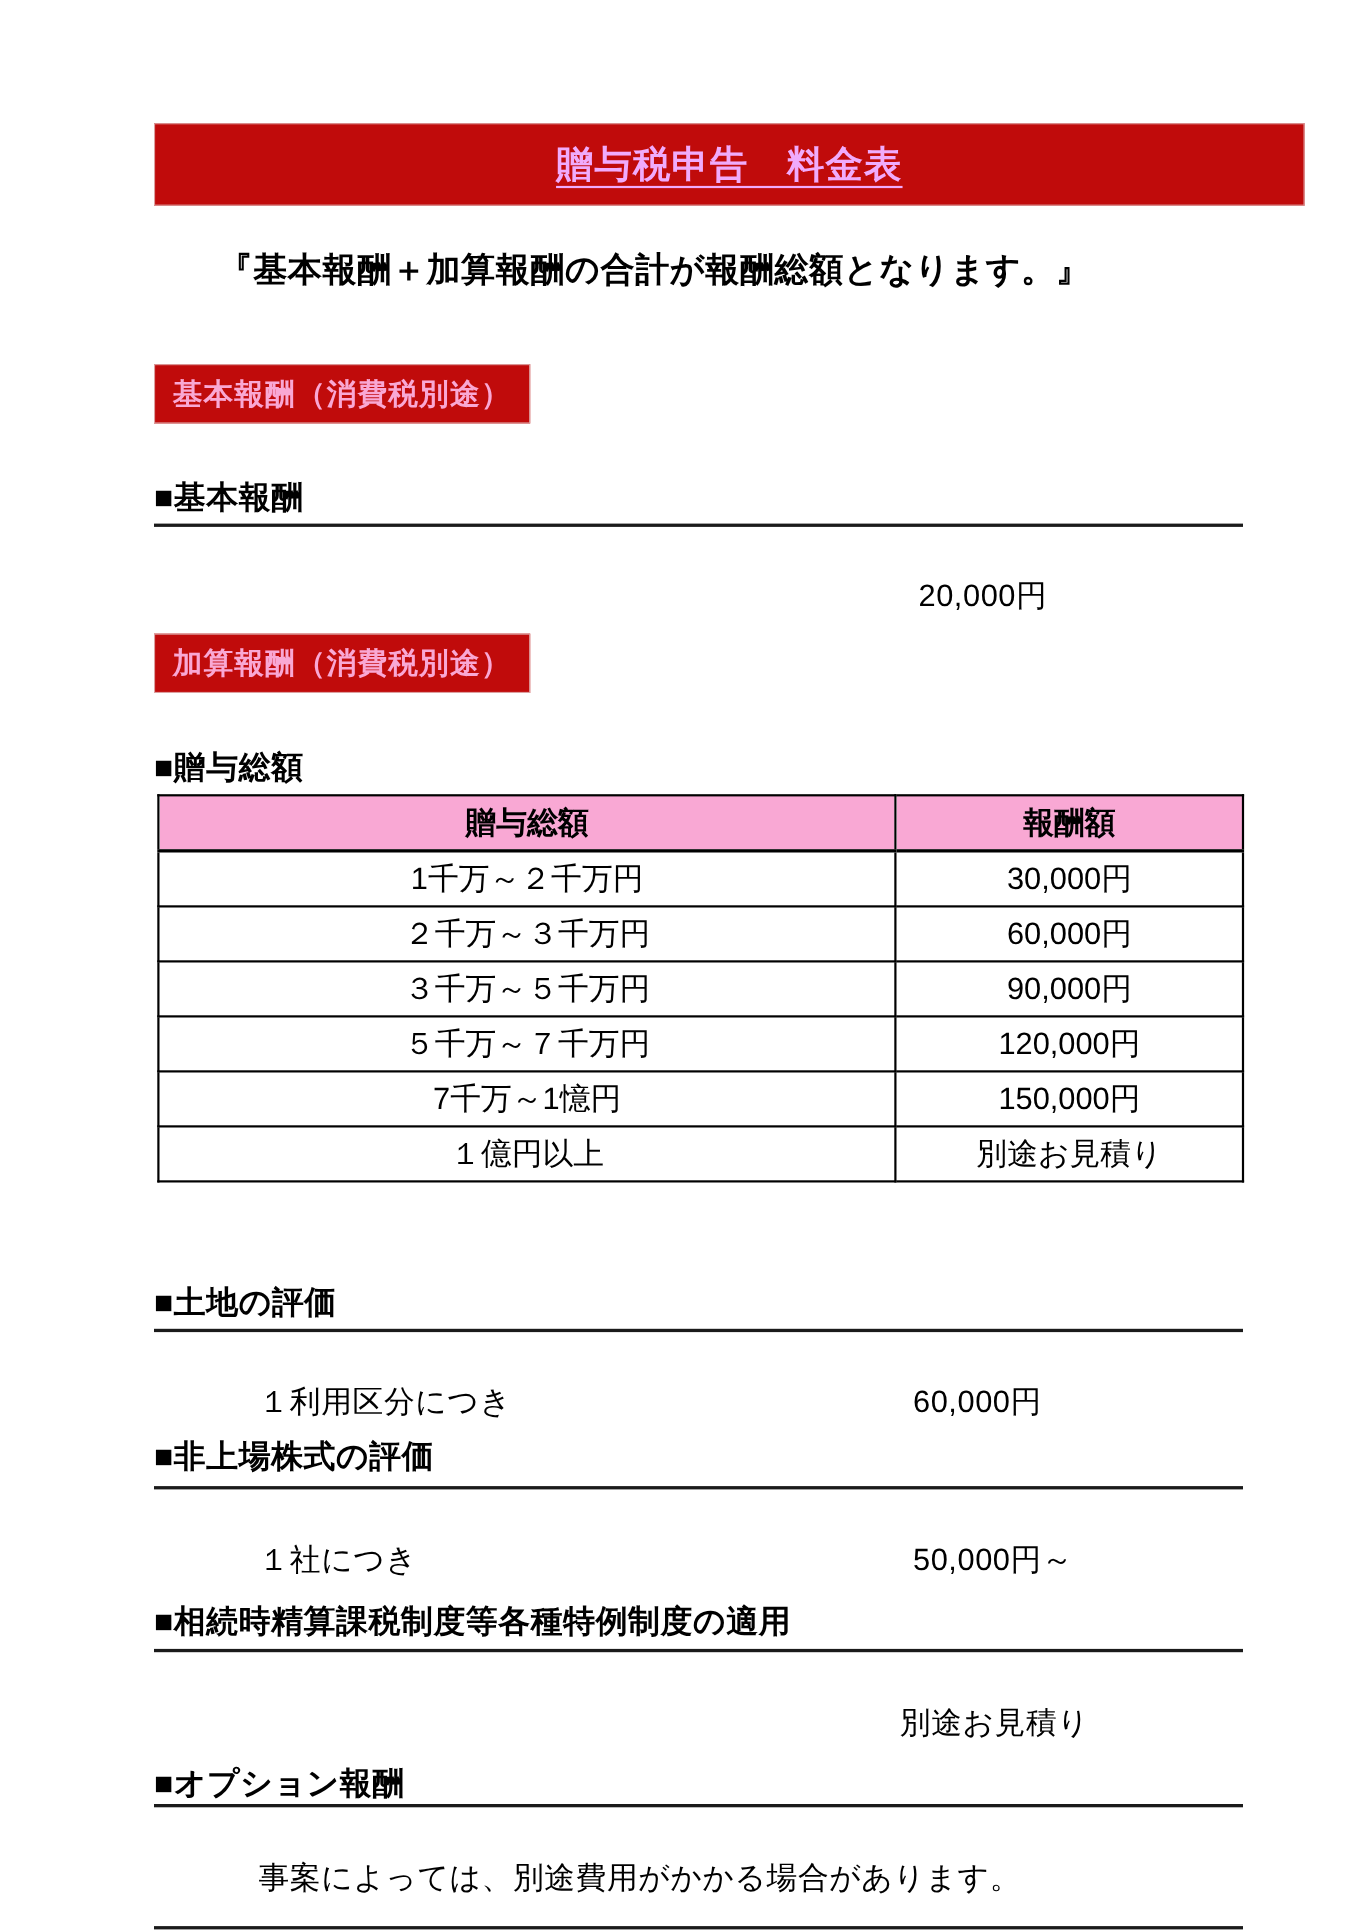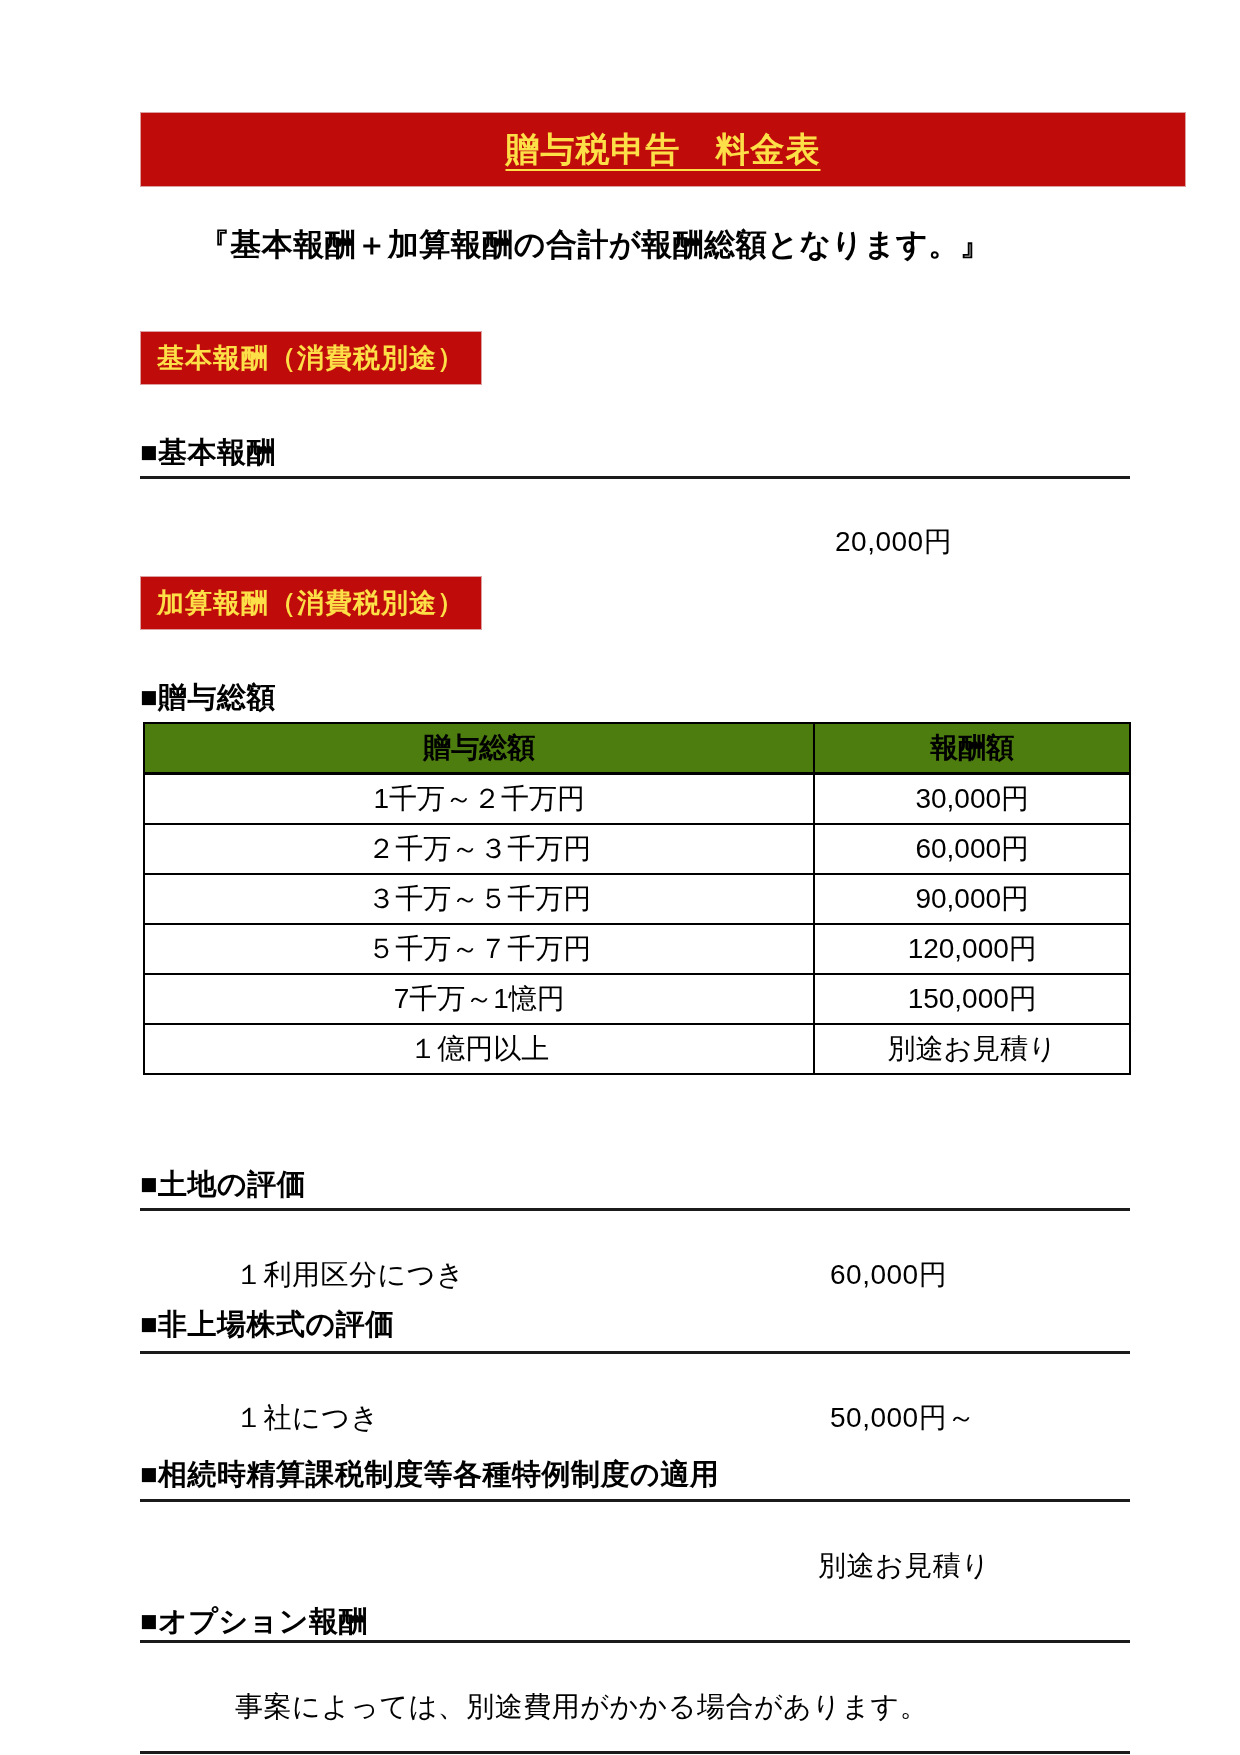--- a/index.html
+++ b/index.html
@@ -13,35 +13,35 @@
   }
 
   
   .banner {
     position:absolute; left:140px; top:112px; width:1046px; height:75px;
     background:#c00b0b; border:1px solid #dca0a0;
     display:flex; align-items:center; justify-content:center;
     box-sizing:border-box;
   }
   .banner-title {
-    color:#fde047; font-weight:bold; font-size:34px; letter-spacing:1px;
+    color:#f0abfc; font-weight:bold; font-size:34px; letter-spacing:1px;
     text-decoration:underline; text-underline-offset:8px; text-decoration-thickness:2px;
   }
 
   
   .subtitle {
     position:absolute; left:0; top:224px; width:1190px;
     text-align:center; font-size:31px; font-weight:bold; letter-spacing:0.5px;
   }
 
   
   .badge {
     position:absolute; left:140px;
     background:#c00b0b; border:1px solid #dca0a0;
-    color:#fde047; font-weight:bold; font-size:27px;
+    color:#f9a8d4; font-weight:bold; font-size:27px;
     padding:8px 16px; letter-spacing:1px;
     box-sizing:border-box;
   }
   .badge-basic { top:331px; }
   .badge-add   { top:576px; }
 
   
   .sec-heading {
     position:absolute; left:140px;
     font-size:29px; font-weight:bold; letter-spacing:0.5px;
@@ -81,21 +81,21 @@
     border-collapse:collapse; table-layout:fixed;
     font-size:28px;
   }
   .fee-table th, .fee-table td {
     border:2px solid #000;
     text-align:center; vertical-align:middle;
     padding:0; height:48px;
     overflow:hidden; white-space:nowrap;
   }
   .fee-table th {
-    background:#4d7c0f;
+    background:#f9a8d4;
     border-bottom:3px solid #000;
     font-weight:bold; height:48px;
   }
   .col-range { width:68%; }
   .col-fee   { width:32%; }
 </style>
 </head>
 <body>
 
 <div class="page">

